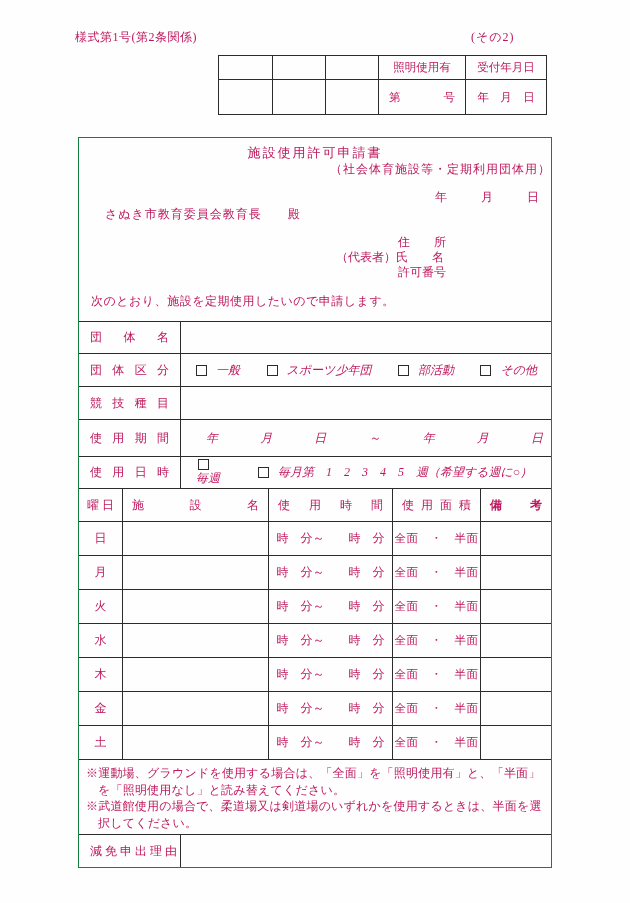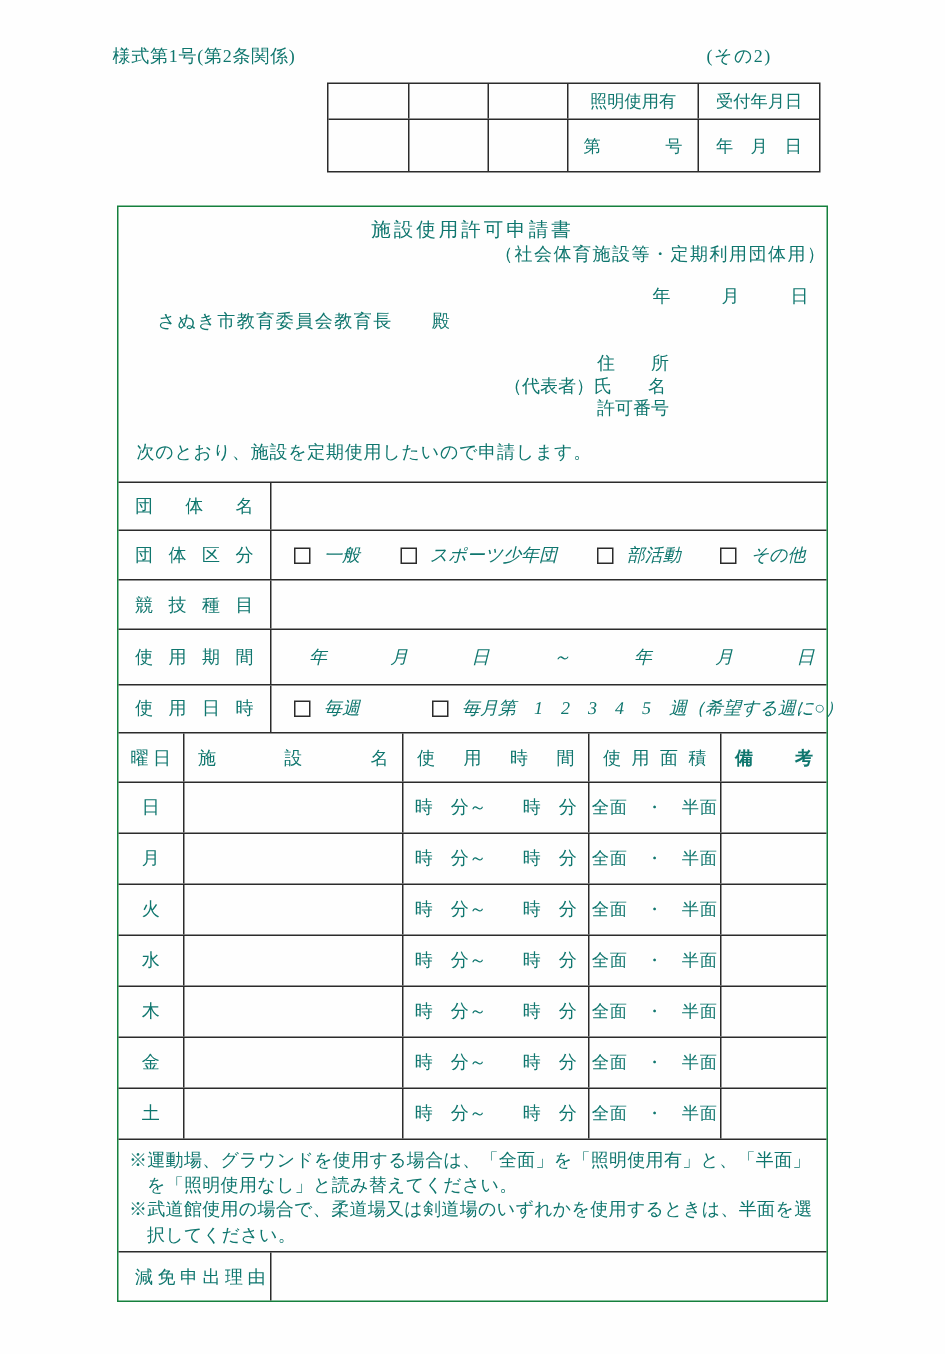--- a/index.html
+++ b/index.html
@@ -6,21 +6,21 @@
     margin: 0;
     padding: 0;
     background: #ffffff;
   }
   .page {
     position: relative;
     width: 630px;
     height: 903px;
     background: #fefefe;
     font-family: "Liberation Serif", "DejaVu Serif", serif;
-    color: #0f766e;
+    color: #be185d;
     font-size: 12px;
     overflow: hidden;
   }
 
   
   .form-code {
     position: absolute;
     left: 75px;
     top: 29px;
     font-size: 12px;
@@ -179,21 +179,21 @@
 
   .type-options {
     justify-content: space-between;
     padding: 0 14px 0 15px;
   }
   .period-value {
     justify-content: space-between;
     padding: 0 8px 0 25px;
   }
   .datetime-value { padding-left: 15px; }
-  .datetime-value .opt-first { margin-right: 48px; }
+  .datetime-value .opt-first { margin-right: 38px; flex-direction: column; }
 
   
   .sched-cell {
     border-right: 1px solid #2b2b2b;
     box-sizing: border-box;
     display: flex;
     align-items: center;
     justify-content: center;
   }
   .sched-cell.last { border-right: none; }

